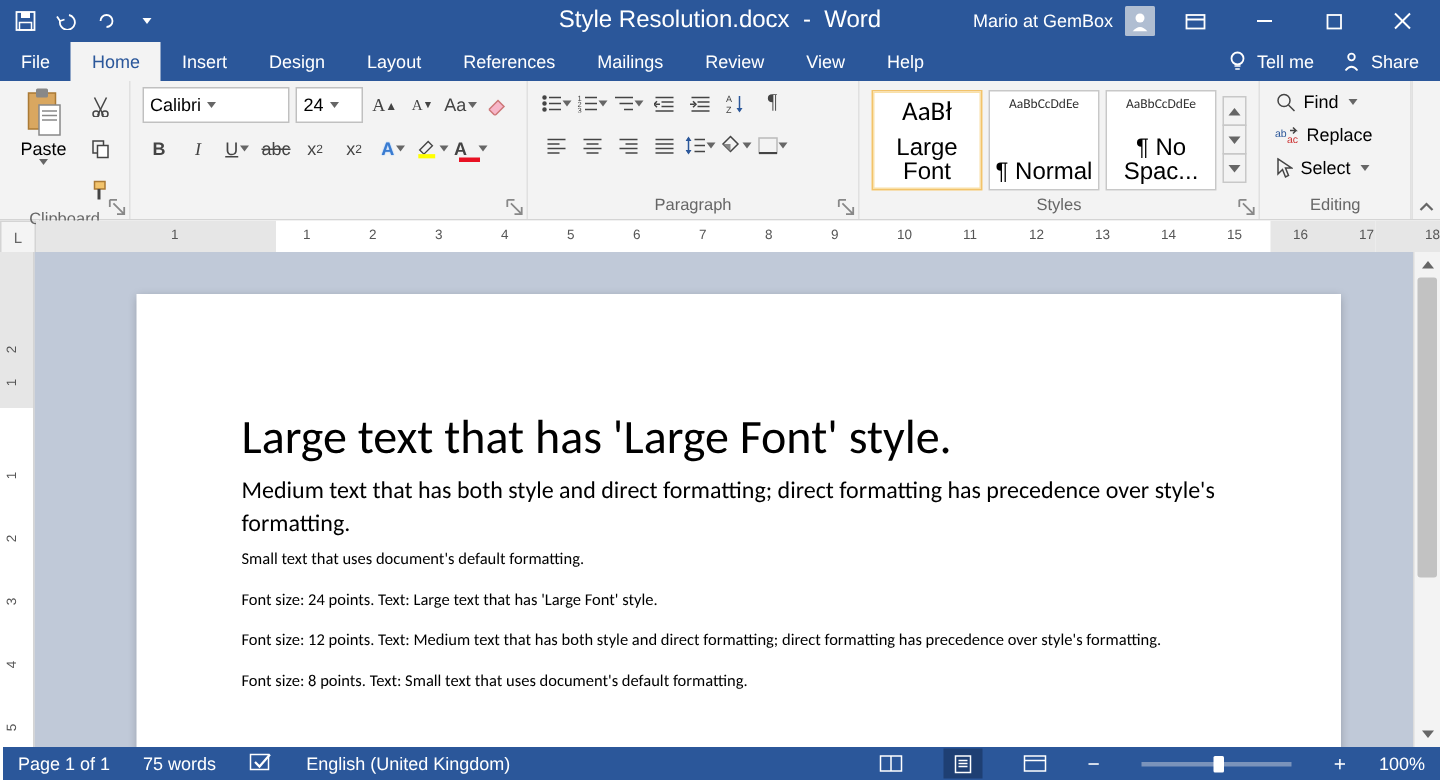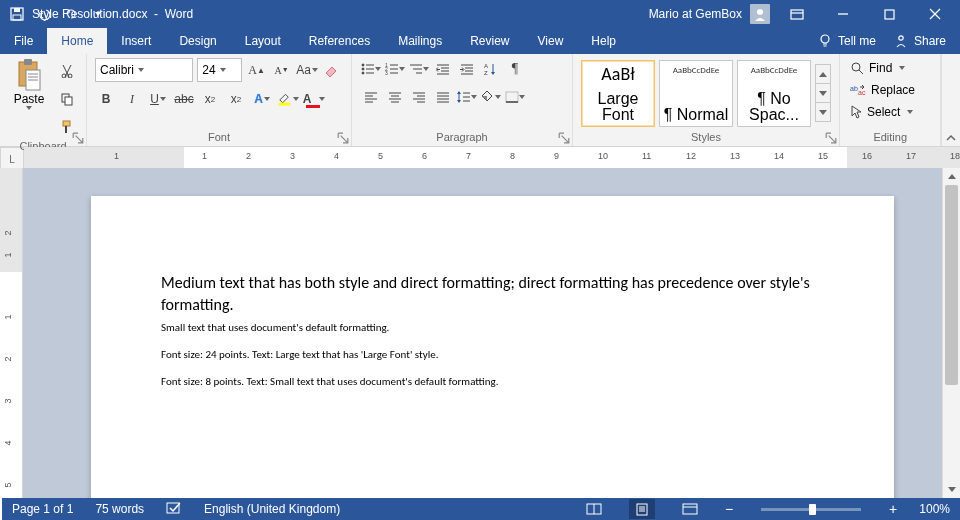--- a/index.html
+++ b/index.html
@@ -1,20 +1,20 @@
 <!DOCTYPE html>
 <html><head>
 <meta charset="utf-8">
 <style>
 html,body{margin:0;padding:0;width:960px;height:520px;overflow:hidden;font-family:"Segoe UI",Arial,sans-serif;font-size:12px;background:#fff;}
 .title-bar{height:28px;background:#2b579a;color:#fff;display:flex;align-items:center;padding:0 4px;}
 .title-bar .qat{display:flex;gap:1px;}
 .title-bar .qat-btn{width:26px;height:26px;display:flex;align-items:center;justify-content:center;}
 .title-bar .qat-btn svg{stroke:#fff;fill:none;}
-.title-bar .doc-title{position:absolute;left:0;right:0;text-align:left;pointer-events:none;font-size:12px;padding-left:32px;}
+.title-bar .doc-title{position:absolute;left:0;right:0;text-align:center;pointer-events:none;font-size:16px;}
 .title-bar .user-area{margin-left:auto;display:flex;align-items:center;gap:8px;padding-right:2px;}
 .avatar{width:20px;height:20px;background:#b0bed2;display:inline-block;border-radius:1px;display:flex;align-items:center;justify-content:center;}
 .wc-btn{width:38px;height:28px;display:flex;align-items:center;justify-content:center;}
 .wc-btn svg{stroke:#fff;}
 .menu-bar{height:26px;background:#2b579a;color:#fff;display:flex;align-items:stretch;padding-left:0;}
 .menu-item{padding:0 14px;display:flex;align-items:center;font-size:12px;}
 .menu-item.active{background:#f3f3f3;color:#2b579a;}
 .menu-right{margin-left:auto;display:flex;align-items:center;padding-right:14px;gap:18px;}
 .ribbon{height:92px;background:#f3f3f3;border-bottom:1px solid #d4d4d4;display:flex;}
 .rgroup{border-right:1px solid #e0e0e0;display:flex;flex-direction:column;padding:4px 8px 0;}
@@ -243,21 +243,20 @@
             </svg>
             <span class="chevdown" style="margin-left:1px;"></span>
           </div>
         <div class="ib">
             <span style="font-weight:bold;">A</span>
             <div style="position:absolute;bottom:2px;left:3px;width:14px;height:3px;background:#e81123;"></div>
             <span class="chevdown" style="margin-left:8px;"></span>
           </div>
       </div>
     </div>
-    <div class="label">Font</div>
     <svg class="dialog-launch" viewBox="0 0 10 10">
         <path d="M1 1 L1 5 M1 1 L5 1 M3 3 L9 9 M9 5 L9 9 L5 9" stroke="#888" fill="none"></path>
       </svg>
   </div>
 
   <div class="rgroup" style="width:232px;position:relative;">
     <div class="body">
       <div class="para-row">
         <div class="ib">
             <svg width="14" height="12" viewBox="0 0 14 12" stroke="#444">
@@ -488,23 +487,25 @@
     <div class="num" style="top:60px;">2</div>
     <div class="num" style="top:82px;">1</div>
     <div class="num" style="top:144px;">1</div>
     <div class="num" style="top:186px;">2</div>
     <div class="num" style="top:228px;">3</div>
     <div class="num" style="top:270px;">4</div>
     <div class="num" style="top:312px;">5</div>
   </div>
   <div class="canvas">
     <div class="page">
+      <p class="p-large">Large text that has 'Large Font' style.</p>
       <p class="p-med">Medium text that has both style and direct formatting; direct formatting has precedence over style's formatting.</p>
       <p class="p-small">Small text that uses document's default formatting.</p>
       <p class="p-line">Font size: 24 points. Text: Large text that has 'Large Font' style.</p>
+      <p class="p-line">Font size: 12 points. Text: Medium text that has both style and direct formatting; direct formatting has precedence over style's formatting.</p>
       <p class="p-line">Font size: 8 points. Text: Small text that uses document's default formatting.</p>
     </div>
   </div>
   <div class="vscroll">
     <div class="arrow">
         <span class="arrow-chev up"></span>
       </div>
     <div class="thumb"></div>
     <div class="arrow" style="position:absolute;bottom:0;left:0;right:0;">
         <span class="arrow-chev down"></span>

